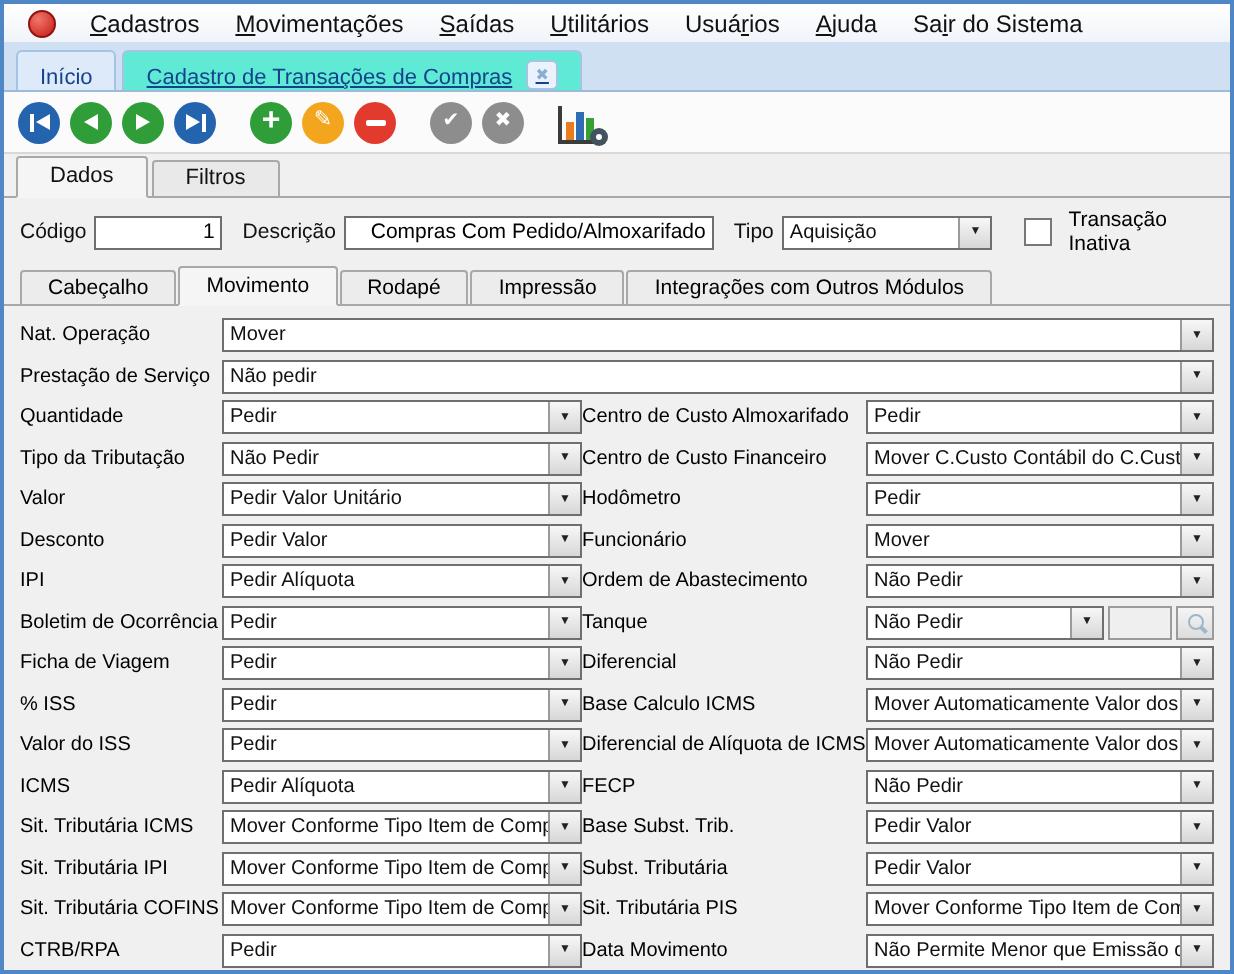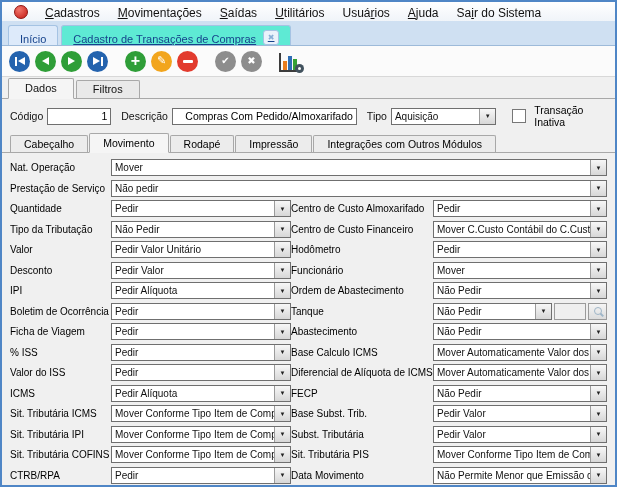--- a/index.html
+++ b/index.html
@@ -262,21 +262,21 @@
             <span class="lens"></span>
           </div>
         </div>
       </div>
       <div class="frow">
         <span class="lbl-l">Ficha de Viagem</span>
         <div class="dd fld-l">
           <span class="dd-val">Pedir</span>
           <span class="dd-btn">▼</span>
         </div>
-        <span class="lbl-r">Abastecimento</span>
+        <span class="lbl-r">Diferencial</span>
         <div class="fld-r">
           <div class="dd dd-grow">
             <span class="dd-val">Não Pedir</span>
             <span class="dd-btn">▼</span>
           </div>
         </div>
       </div>
       <div class="frow">
         <span class="lbl-l">% ISS</span>
         <div class="dd fld-l">

